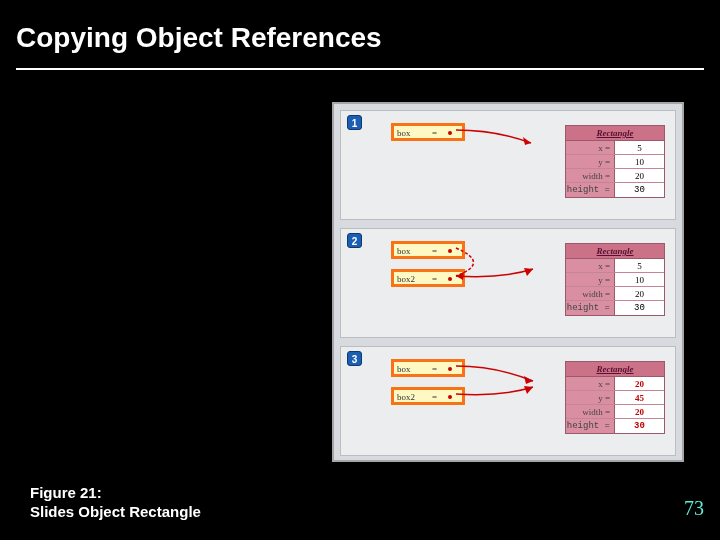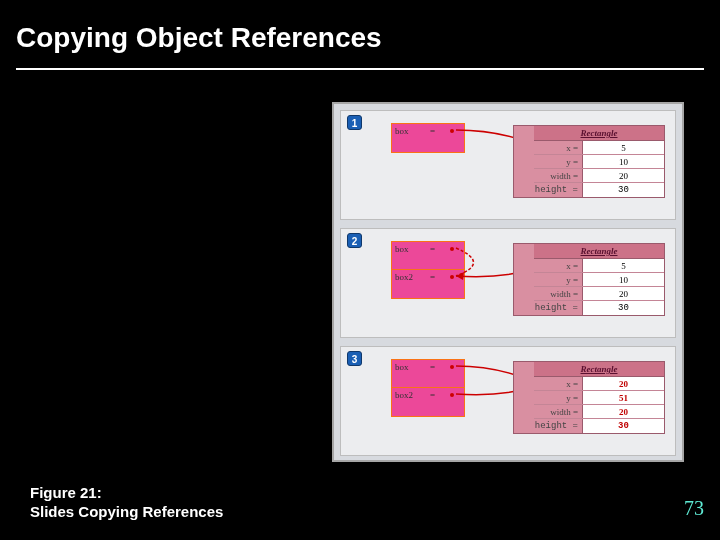--- a/index.html
+++ b/index.html
@@ -56,23 +56,23 @@
     border-radius: 3px;
     color: #fff;
     font-size: 10px;
     font-weight: bold;
     text-align: center;
     line-height: 15px;
   }
 
   .varbox {
     position: absolute;
-    background: #ec4899;
-    border: 1px solid #f97316;
-    height: 30px;
+    background: #fef9c3;
+    border: 3px solid #f97316;
+    height: 18px;
     width: 74px;
     font-size: 9px;
     font-family: Georgia, 'Times New Roman', serif;
     color: #333;
   }
   .varbox .lbl {
     position: absolute;
     left: 3px;
     top: 0;
     line-height: 14px;
@@ -89,26 +89,25 @@
     top: 5px;
     width: 4px;
     height: 4px;
     background: #cc0000;
     border-radius: 50%;
   }
 
   .objbox {
     position: absolute;
     right: 10px;
-    width: 152px;
+    width: 100px;
     background: #d98fa1;
     border: 1px solid #9a5a6c;
     font-size: 9px;
     font-family: Georgia, 'Times New Roman', serif;
-    padding-left: 20px;
   }
   .objbox .hdr {
     background: #cc7288;
     border-bottom: 1px solid #9a5a6c;
     color: #5a1030;
     text-align: center;
     font-weight: bold;
     font-style: italic;
     text-decoration: underline;
     padding: 2px 0;
@@ -281,39 +280,39 @@
       <polygon class="head" points="82,30 73,29 76,37"></polygon>
     </svg>
     <div class="objbox" style="top:14px;">
       <div class="hdr">Rectangle</div>
       <div class="row">
           <div class="k">x =</div>
           <div class="v">20</div>
         </div>
       <div class="row">
           <div class="k">y =</div>
-          <div class="v">51</div>
+          <div class="v">45</div>
         </div>
       <div class="row">
           <div class="k">width =</div>
           <div class="v">20</div>
         </div>
       <div class="row">
           <div class="k">height =</div>
           <div class="v">30</div>
         </div>
     </div>
   </div>
 
 </div>
 
 <div class="caption">
   <div class="line1">Figure 21:</div>
   <div class="line2">
-    <span>Slides</span><span> Copying References</span>
+    <span>Slides</span><span> Object Rectangle</span>
   </div>
 </div>
 
 <div class="footer-merge">
   <span style="position:absolute; left:0; top:18px;">Fall 2006</span>
   <span style="position:absolute; left:180px; top:18px;"><span>Slides adapted</span><span> fom Java Concepts companion slides</span></span>
 </div>
 <div class="pagenum">73</div>
 
 </body></html>

